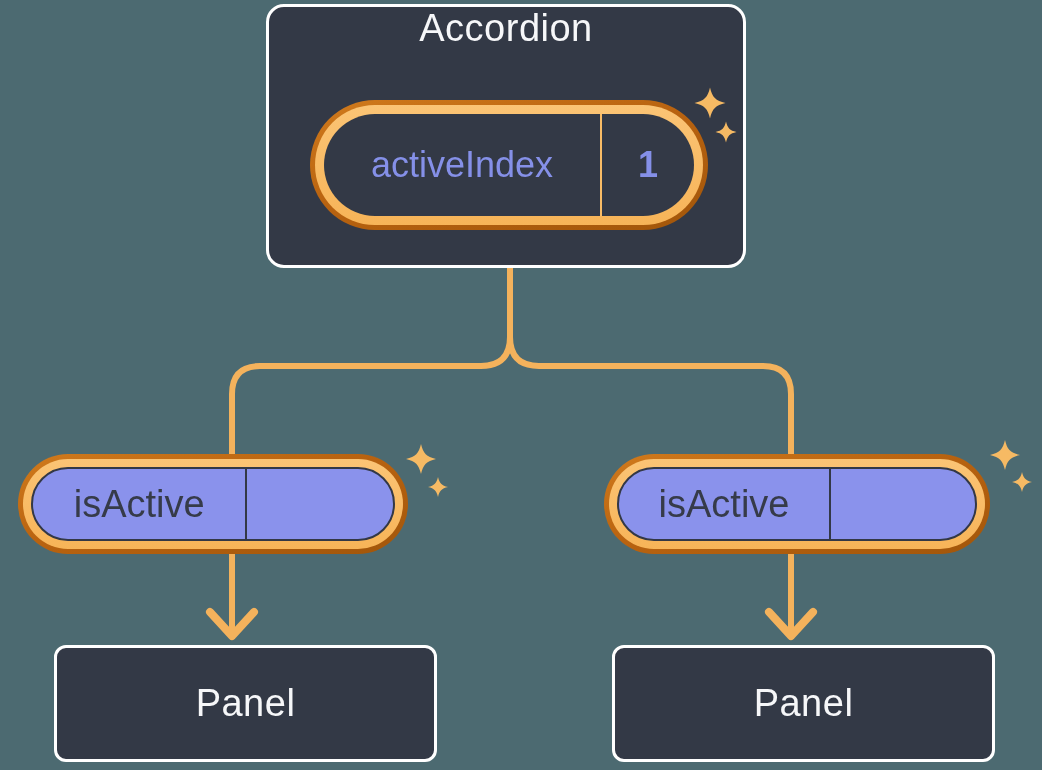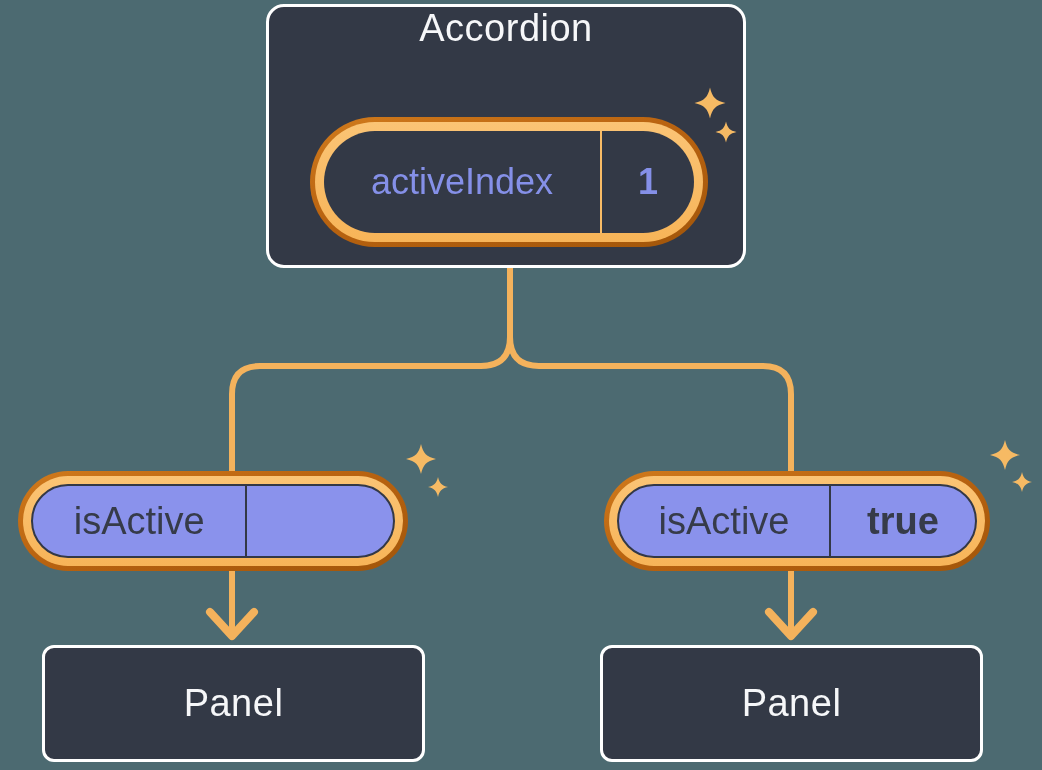--- a/index.html
+++ b/index.html
@@ -16,28 +16,28 @@
     box-sizing:border-box;z-index:2;
   }
   .root-node{left:266px;top:4px;width:480px;height:264px;border-radius:18px;}
   .node-title{
     text-align:center;font-size:38px;font-weight:500;
     color:#f6f7f9;letter-spacing:0.5px;
   }
   .panel-node{
     width:383px;height:117px;border-radius:12px;display:flex;
     align-items:center;justify-content:center;
-    font-size:38px;font-weight:500;color:#f6f7f9;letter-spacing:0.5px;
+    font-size:38px;font-weight:500;color:#f6f7f9;letter-spacing:0.5px;margin-left:12px;
   }
   .panel-0{left:42px;top:645px;}
   .panel-1{left:600px;top:645px;}
 
   
   .pill{position:absolute;border-radius:999px;z-index:3;
-        background:linear-gradient(165deg,#d07a1c 0%,#b96310 45%,#a2560a 100%);margin-top:17px;}
+        background:linear-gradient(165deg,#d07a1c 0%,#b96310 45%,#a2560a 100%);}
   .pill-mid{position:absolute;inset:5px;border-radius:999px;
         background:linear-gradient(180deg,#fbc475 0%,#f7b458 100%);}
   .pill-core{position:absolute;border-radius:999px;display:flex;
         align-items:stretch;overflow:hidden;box-sizing:border-box;}
 
   .state-pill{left:310px;top:100px;width:398px;height:130px;}
   .state-pill .pill-core{inset:14px;background:#333946;}
   .state-pill .cell{font-size:36px;color:#8590e8;}
   .divider-orange{width:2px;background:#f9bc66;}
 
@@ -97,21 +97,20 @@
   <svg class="sparkle" style="left:404px;top:442px;" width="52" height="62" viewBox="0 0 52 62">
     <path transform="translate(17,17) scale(1.5)" d="M0 -10 C1.5 -3.6 3.6 -1.5 10 0 C3.6 1.5 1.5 3.6 0 10 C-1.5 3.6 -3.6 1.5 -10 0 C-3.6 -1.5 -1.5 -3.6 0 -10 Z"></path>
     <path transform="translate(34,45) scale(1.0)" d="M0 -10 C1.5 -3.6 3.6 -1.5 10 0 C3.6 1.5 1.5 3.6 0 10 C-1.5 3.6 -3.6 1.5 -10 0 C-3.6 -1.5 -1.5 -3.6 0 -10 Z"></path>
   </svg>
 
   <div class="pill prop-pill prop-pill-1">
     <div class="pill-mid"></div>
     <div class="pill-core">
       <div class="cell cell-name">isActive</div>
       <div class="divider-dark"></div>
-      <div class="cell cell-value">true</div>
     </div>
   </div>
 
   <svg class="sparkle" style="left:988px;top:438px;" width="52" height="62" viewBox="0 0 52 62">
     <path transform="translate(17,17) scale(1.5)" d="M0 -10 C1.5 -3.6 3.6 -1.5 10 0 C3.6 1.5 1.5 3.6 0 10 C-1.5 3.6 -3.6 1.5 -10 0 C-3.6 -1.5 -1.5 -3.6 0 -10 Z"></path>
     <path transform="translate(34,44) scale(1.0)" d="M0 -10 C1.5 -3.6 3.6 -1.5 10 0 C3.6 1.5 1.5 3.6 0 10 C-1.5 3.6 -3.6 1.5 -10 0 C-3.6 -1.5 -1.5 -3.6 0 -10 Z"></path>
   </svg>
 
   <div class="node panel-node panel-0">Panel</div>
   <div class="node panel-node panel-1">Panel</div>

